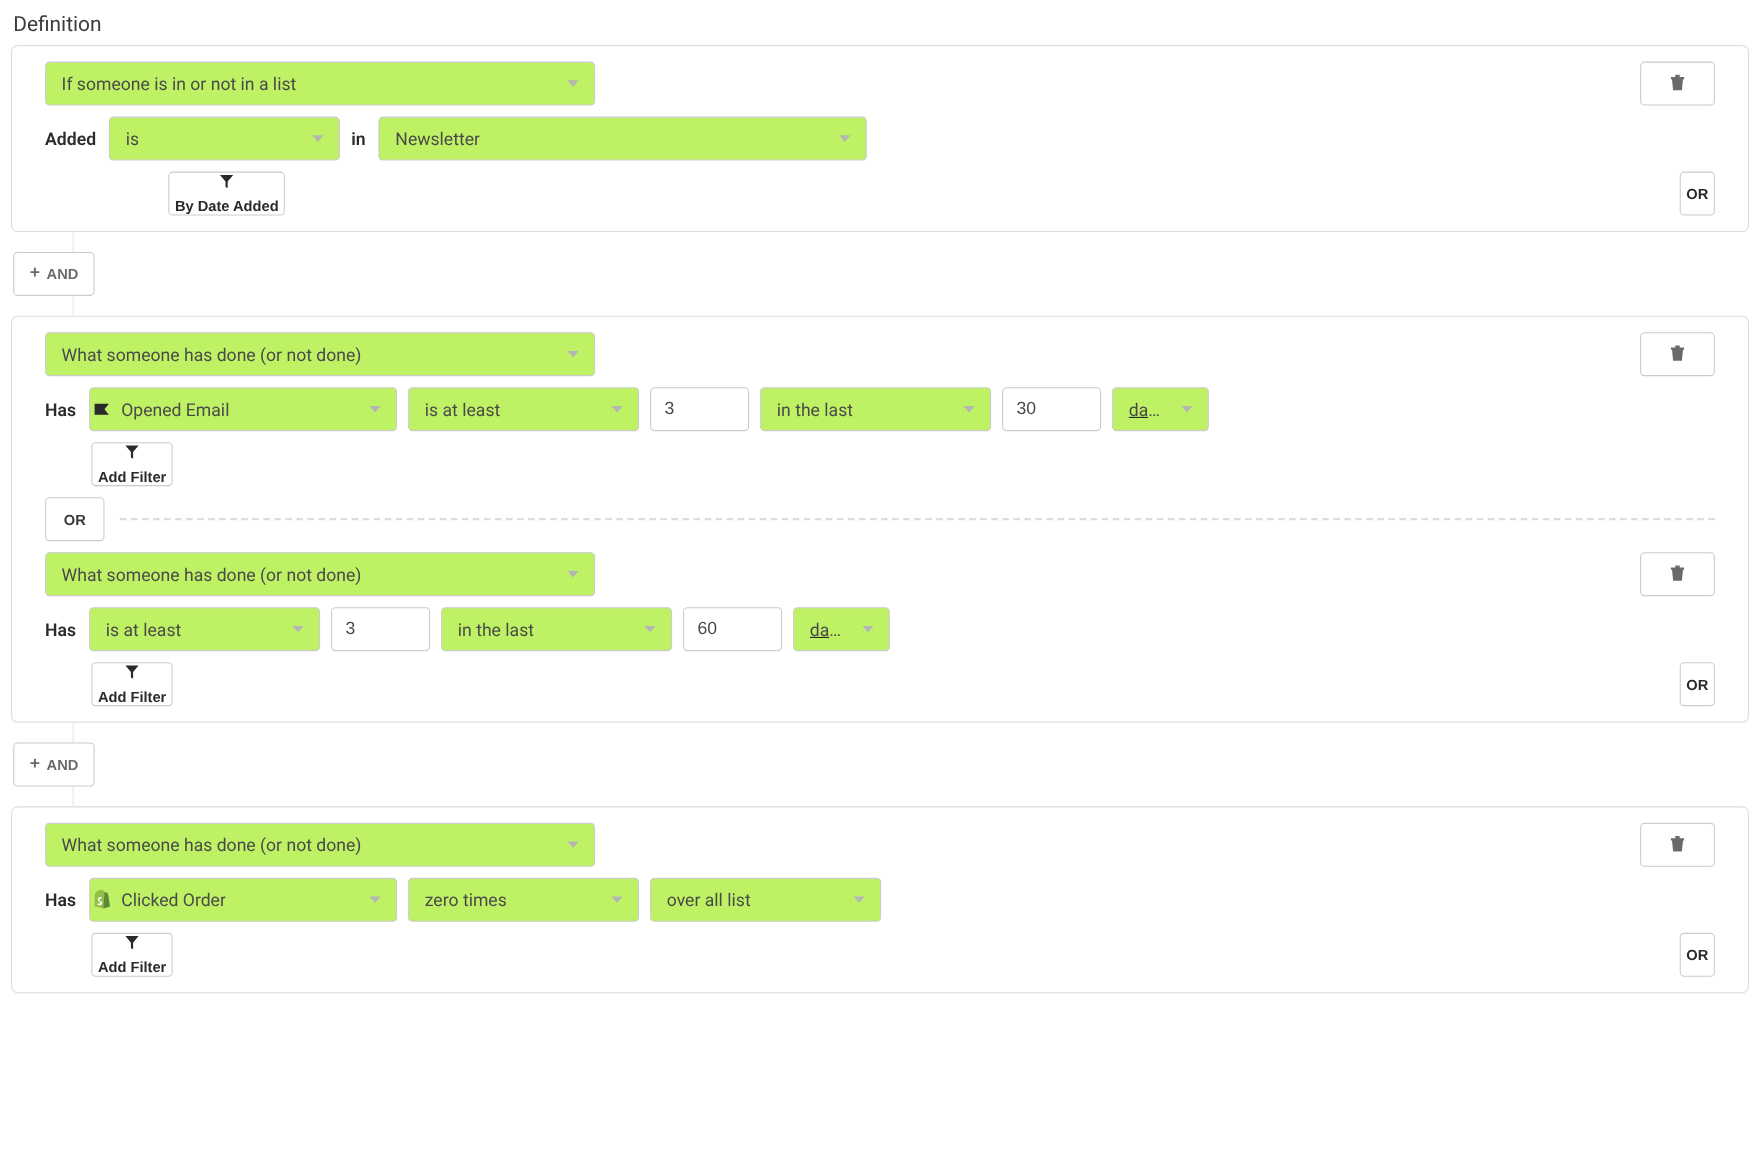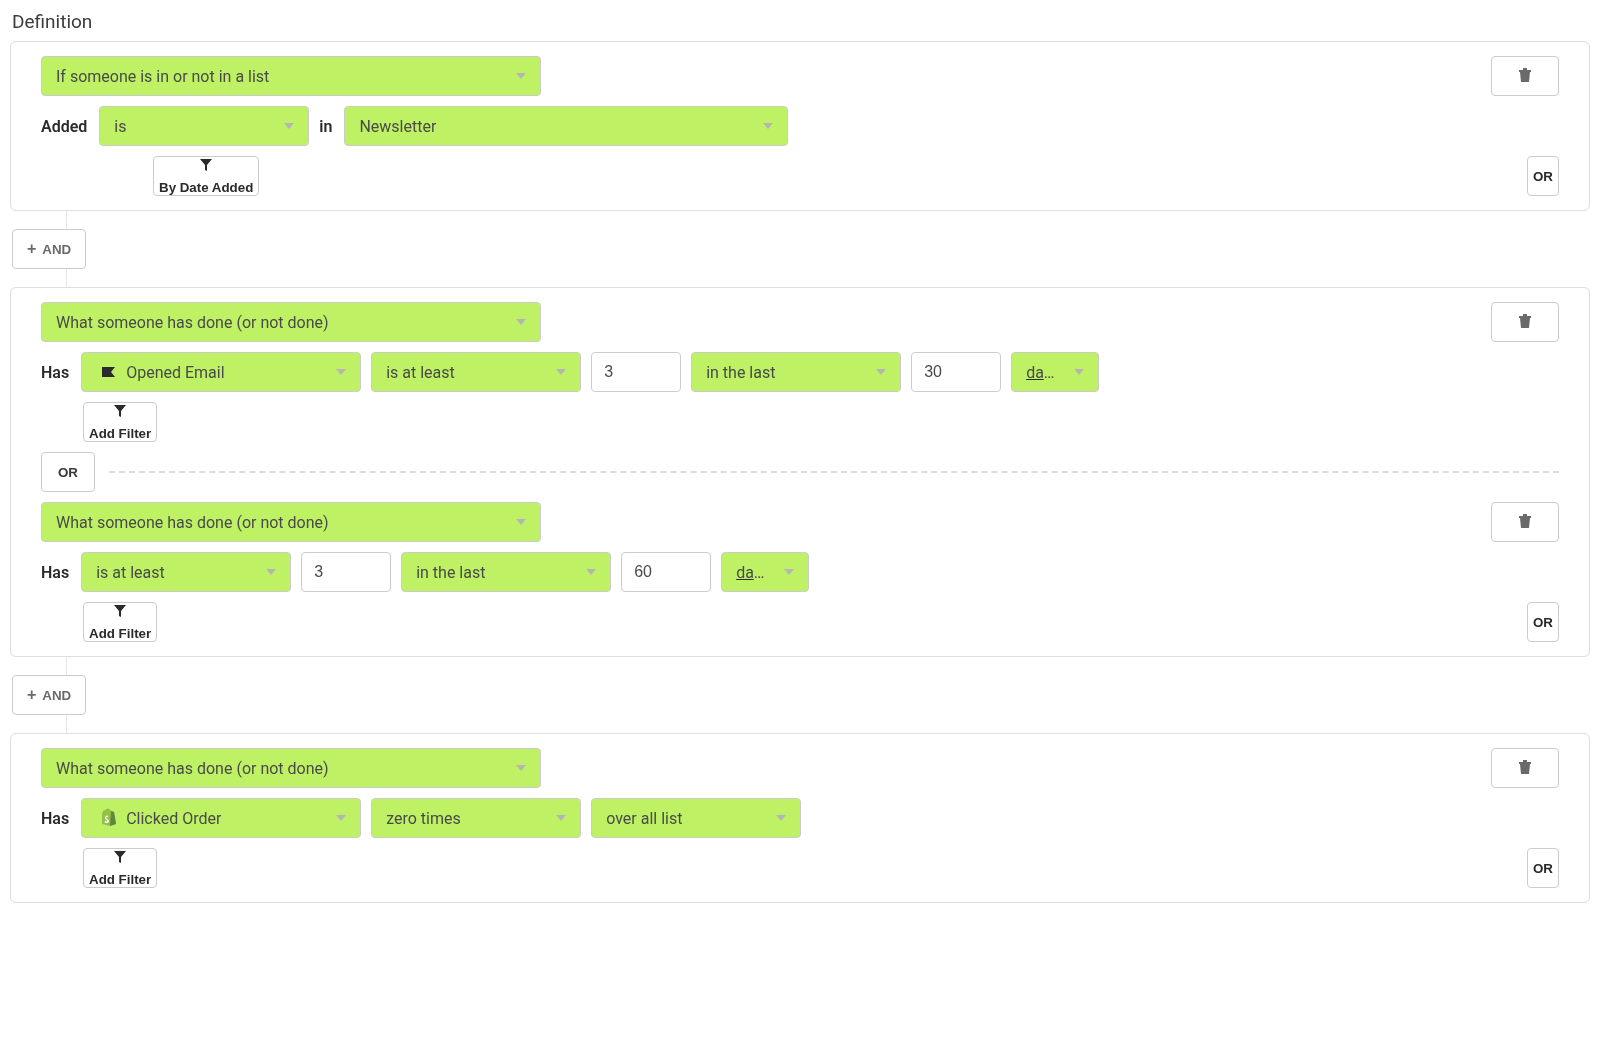--- a/index.html
+++ b/index.html
@@ -164,21 +164,21 @@
     margin-left: 14px;
   }
   .icon-box {
     display: inline-flex;
     align-items: center;
     justify-content: center;
     width: 22px; height: 22px;
     margin-right: 6px;
     flex-shrink: 0;
   }
-  .select-with-icon { padding-left: 16px; align-items: center; }
+  .select-with-icon { padding-left: 0; align-items: center; }
   
   .w-500 { width: 500px; }
   .w-370 { width: 444px; }
   .w-280 { width: 280px; }
   .w-210 { width: 210px; gap: 29px; }
   .w-100 { width: 88px; text-decoration: underline; }
   .w-90  { width: 90px; }
   .indent { margin-left: 44px; }
   svg { display: block; }
 </style>

